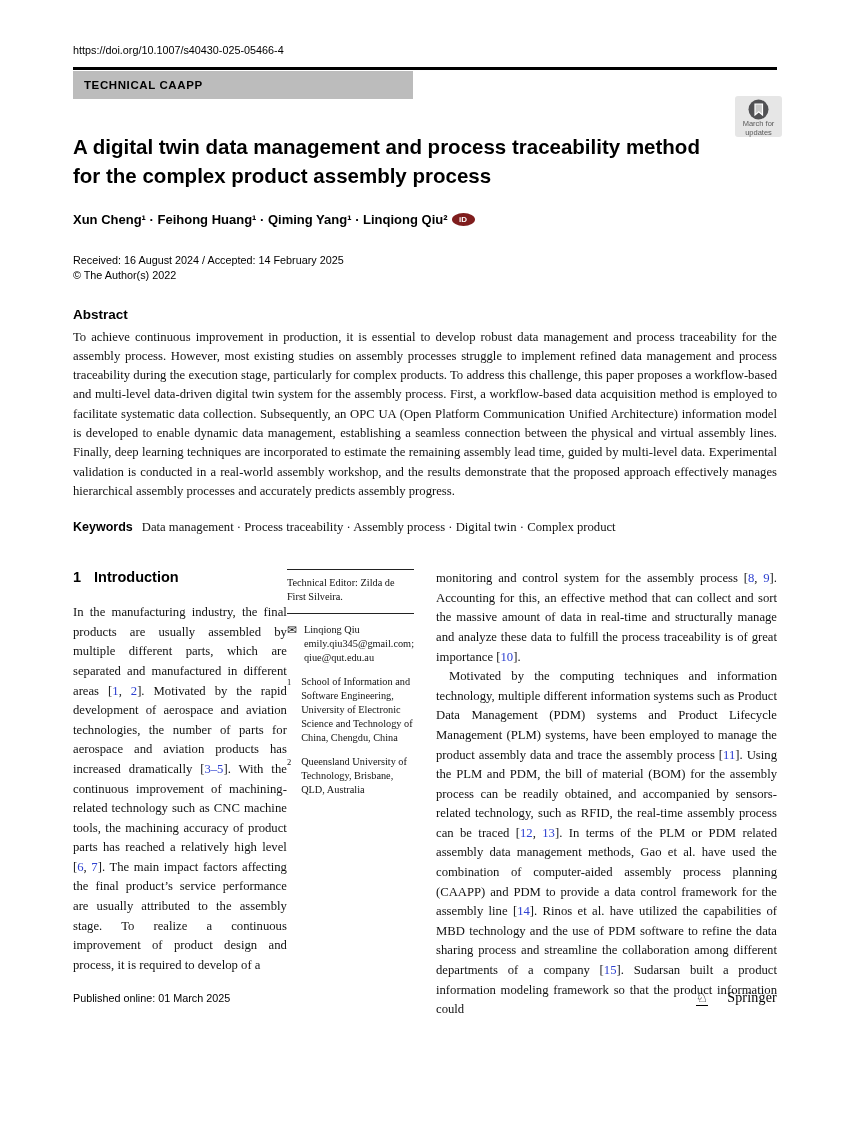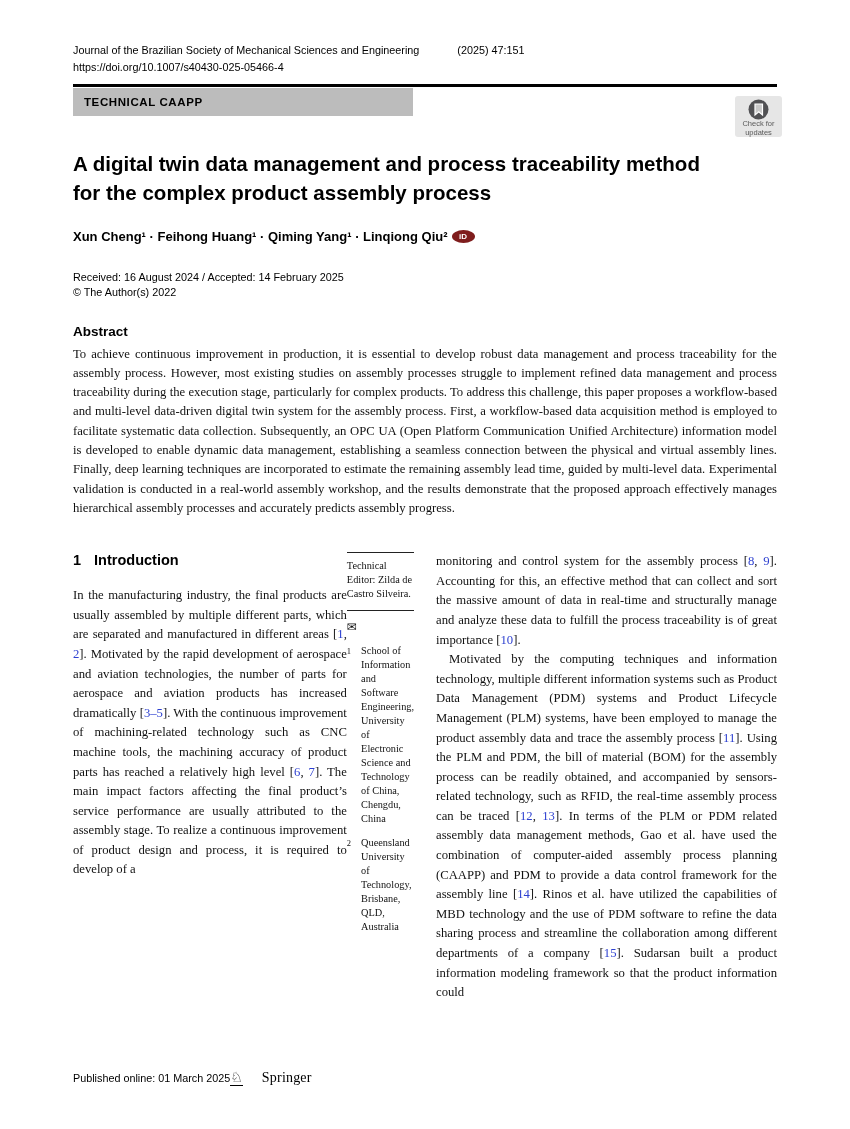--- a/index.html
+++ b/index.html
@@ -47,85 +47,89 @@
   .fn-rule { height:1px; background:#222; }
   .fn-editor { margin:6px 0 9px 0; }
   .fn-corr { display:flex; gap:7px; margin-top:9px; }
   .env { font-size:12px; line-height:14px; }
   .fn-email { cursor:pointer; }
   .fn-aff { display:flex; gap:10px; margin-top:10px; }
   .fn-aff sup { font-size:8.5px; line-height:14px; }
   .fn-aff div { max-width:300px; }
 
   
-  .footer { position:absolute; left:73px; right:73px; top:1070px; display:flex; justify-content:flex-start; align-items:center; font-size:10.8px; }
+  .footer { position:absolute; left:73px; right:73px; top:990px; display:flex; justify-content:space-between; align-items:center; font-size:10.8px; }
   .pub { display:inline-flex; align-items:center; }
   .knight { font-size:14px; line-height:14px; border-bottom:1.5px solid #000; padding-bottom:1px; }
   .pub-name { font-family:"Liberation Serif", serif; font-size:14px; margin-left:19px; letter-spacing:0.2px; }
 </style>
 </head>
 <body>
 
 <div class="page">
 
   <div class="hdr">
-    <div>
-      <span>Journal of the Brazilian Society of Mechanical Sciences and Engineering</span><span class="hdr-cite">(2025) 47:151</span>
-    </div>
     <div>
       <span class="hdr-doi">https://doi.org/10.1007/s40430-025-05466-4</span>
     </div>
   </div>
 
   <div class="rule"></div>
 
   <div class="band">
     <span>TECHNICAL CAAPP</span>
   </div>
 
   <div class="badge">
     <svg width="21" height="21" viewBox="0 0 21 21">
       <circle cx="10.5" cy="10.5" r="10" fill="#515154"></circle>
       <path d="M7 5 h7.5 v11 l-3.75 -3.2 -3.75 3.2 z" fill="#c9c9c9" stroke="#ffffff" stroke-width="1.2"></path>
     </svg>
-    <div class="badge-txt">Check for</div>
+    <div class="badge-txt">March for</div>
     <div class="badge-txt">updates</div>
   </div>
 
   <h1 class="title">A digital twin data management and process traceability method for the complex product assembly process</h1>
 
   <div class="authors">
     <span>Xun Cheng¹ · Feihong Huang¹ · Qiming Yang¹ · Linqiong Qiu²</span><span class="orcid">iD</span>
   </div>
 
   <div class="dates">
     <div>Received: 16 August 2024 / Accepted: 14 February 2025</div>
     <div>© The Author(s) 2022</div>
   </div>
 
   <h2 class="abs-h">Abstract</h2>
   <p class="abs">To achieve continuous improvement in production, it is essential to develop robust data management and process traceability for the assembly process. However, most existing studies on assembly processes struggle to implement refined data management and process traceability during the execution stage, particularly for complex products. To address this challenge, this paper proposes a workflow-based and multi-level data-driven digital twin system for the assembly process. First, a workflow-based data acquisition method is employed to facilitate systematic data collection. Subsequently, an OPC UA (Open Platform Communication Unified Architecture) information model is developed to enable dynamic data management, establishing a seamless connection between the physical and virtual assembly lines. Finally, deep learning techniques are incorporated to estimate the remaining assembly lead time, guided by multi-level data. Experimental validation is conducted in a real-world assembly workshop, and the results demonstrate that the proposed approach effectively manages hierarchical assembly processes and accurately predicts assembly progress.</p>
 
+  <p class="kw">
+    <span class="kw-label">Keywords</span><span class="kw-text">Data management · Process traceability · Assembly process · Digital twin · Complex product</span>
+  </p>
 
   <div class="columns">
 
     <div class="col left">
       <div>
         <h2 class="sec-h">
           <span class="sec-num">1</span><span>Introduction</span>
         </h2>
         <p class="body-p"><span>In the manufacturing industry, the final products are usually assembled by multiple different parts, which are separated and manufactured in different areas [</span><span class="cite">1</span><span>, </span><span class="cite">2</span><span>]. Motivated by the rapid development of aerospace and aviation technologies, the number of parts for aerospace and aviation products has increased dramatically [</span><span class="cite">3–5</span><span>]. With the continuous improvement of machining-related technology such as CNC machine tools, the machining accuracy of product parts has reached a relatively high level [</span><span class="cite">6</span><span>, </span><span class="cite">7</span><span>]. The main impact factors affecting the final product’s service performance are usually attributed to the assembly stage. To realize a continuous improvement of product design and process, it is required to develop of a</span></p>
       </div>
 
       <div class="footnotes">
         <div class="fn-rule"></div>
-        <p class="fn-editor">Technical Editor: Zilda de Castro Silveira.</p>
+        <p class="fn-editor">Technical Editor: Zilda de First Silveira.</p>
         <div class="fn-rule"></div>
         <div class="fn-corr">
           <span class="env">✉</span>
+          <div>
+            <div>Linqiong Qiu</div>
+            <div class="fn-email">emily.qiu345@gmail.com; qiue@qut.edu.au</div>
+          </div>
         </div>
         <div class="fn-aff">
           <sup>1</sup>
           <div>School of Information and Software Engineering, University of Electronic Science and Technology of China, Chengdu, China</div>
         </div>
         <div class="fn-aff">
           <sup>2</sup>
           <div>Queensland University of Technology, Brisbane, QLD, Australia</div>
         </div>
       </div>

